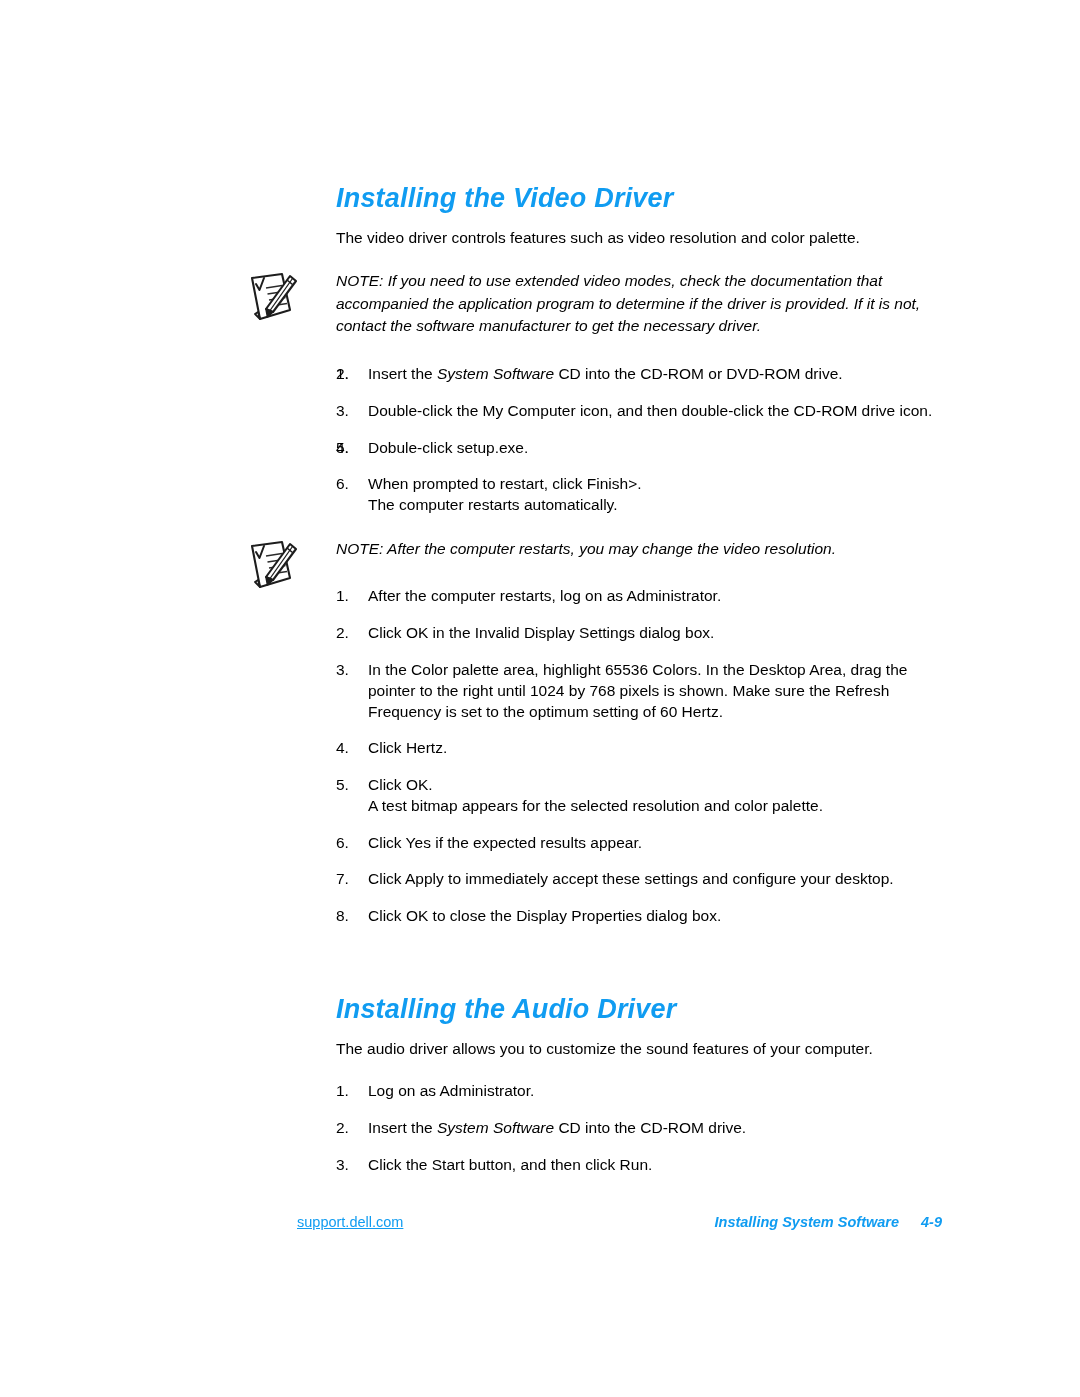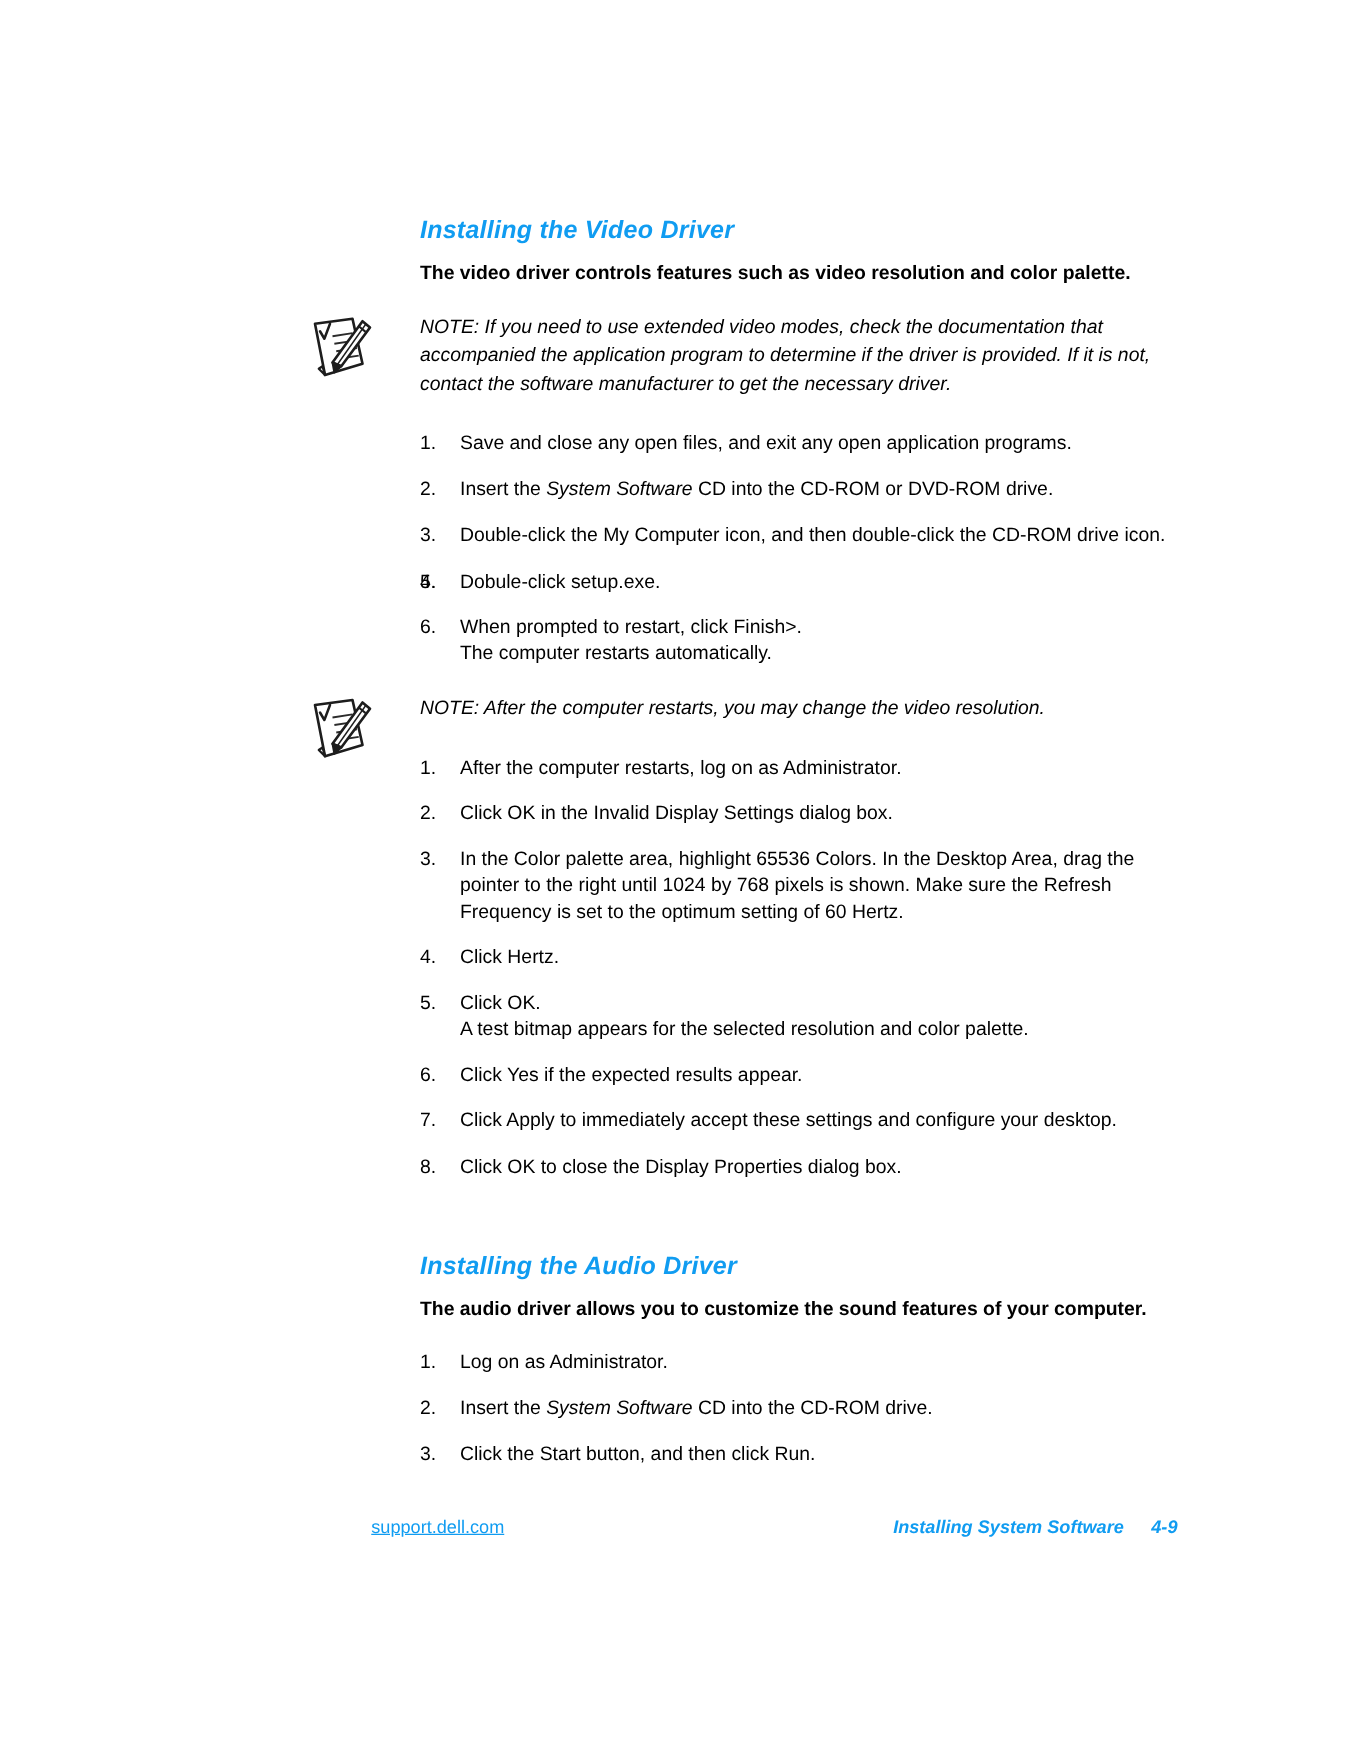--- a/index.html
+++ b/index.html
@@ -26,43 +26,42 @@
 
   
   .content {
     position: absolute;
     left: 336px;
     top: 172px;
     width: 604px;
   }
 
   h1.section-title {
-    font-size: 20px;
-    font-style: italic;
-    font-weight: bold;
-    color: #109cf1;
-    margin: 1px 0 14px 0;
+    font-size: 27px;
+    font-style: italic;
+    font-weight: bold;
+    color: #109cf1;
+    margin: 12px 0 14px 0;
     letter-spacing: 0.2px;
     line-height: 1.1;
   }
 
   h2.sub-title {
     font-size: 19.5px;
     font-style: italic;
     font-weight: bold;
     color: #109cf1;
     margin: 0 0 12px 0;
     line-height: 1.1;
   }
 
   p.body-text {
     font-size: 15.5px;
     line-height: 1.32;
     margin: 0 0 22px 0;
-    font-weight: bold;
   }
 
   p.note-text {
     font-size: 15.5px;
     font-style: italic;
     line-height: 1.46;
     margin: 0;
   }
 
   .note-block {
@@ -170,21 +169,21 @@
           <line x1="48.5" y1="8.5" x2="26" y2="40.5" stroke="#1d1d1d" stroke-width="1.3"></line>
 
           <line x1="43" y1="10" x2="48.5" y2="14.5" stroke="#1d1d1d" stroke-width="1.6"></line>
         </svg>
       </span>
       <p class="note-text">NOTE: If you need to use extended video modes, check the documentation that accompanied the application program to determine if the driver is provided. If it is not, contact the software manufacturer to get the necessary driver.</p>
     </div>
 
     <ol class="steps">
       <li>
-        <span class="num">1.</span><span>Save and close any open files, and exit any open application programs.</span>
+        <span class="num">1.</span>
       </li>
       <li>
         <span class="num">2.</span><span>Insert the </span><span class="it">System Software</span><span> CD into the CD-ROM or DVD-ROM drive.</span>
       </li>
       <li>
         <span class="num">3.</span><span>Double-click the My Computer icon, and then double-click the CD-ROM drive icon.</span>
       </li>
       <li>
         <span class="num">4.</span>
       </li>

